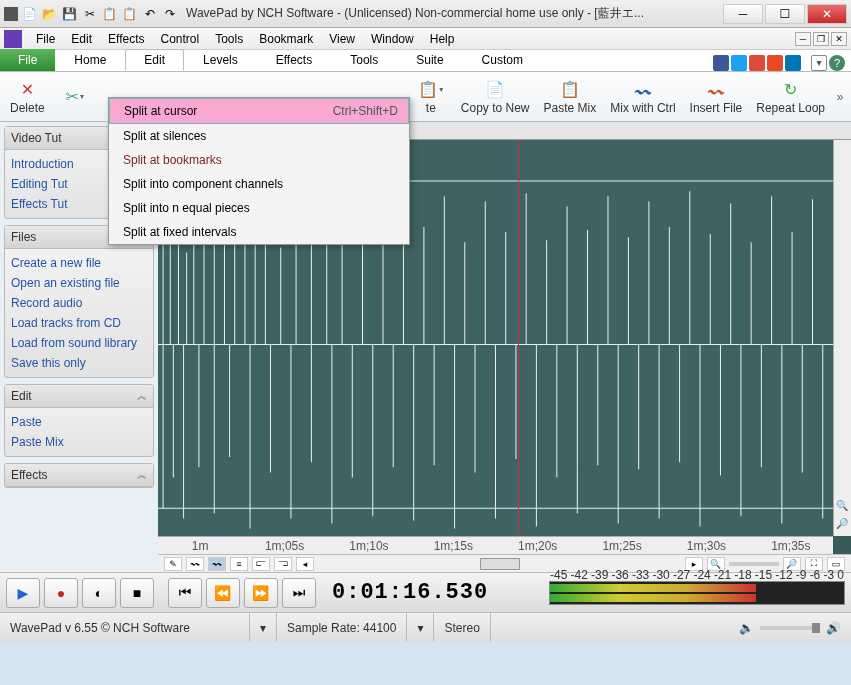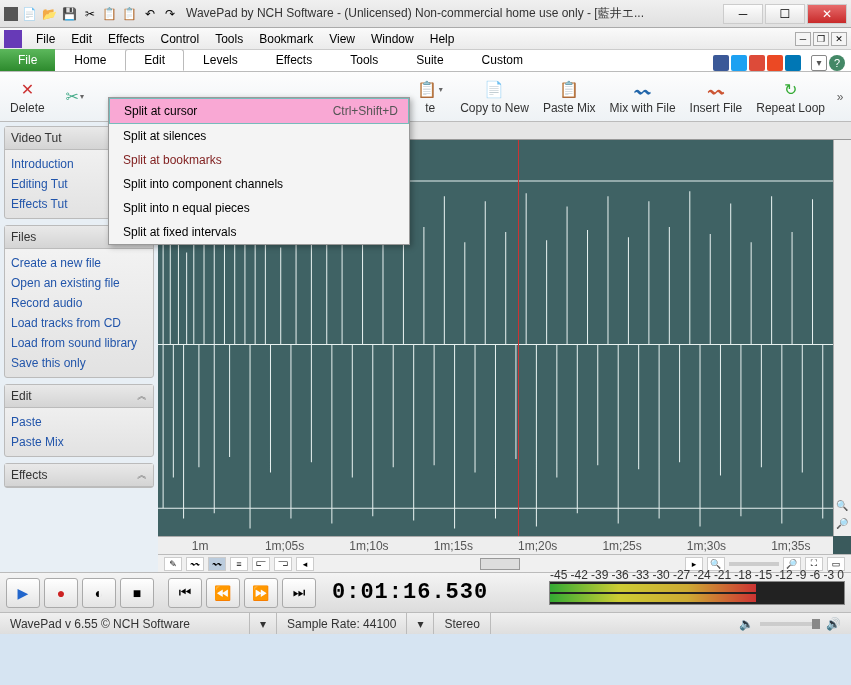--- a/index.html
+++ b/index.html
@@ -52,21 +52,21 @@
 .wave-vbar div { width:14px; height:14px; cursor:pointer; font-size:10px; text-align:center;}
 .transport { height:40px; background:linear-gradient(#f4f4f4,#dcdcdc); border-top:1px solid #bbb; display:flex; align-items:center; padding:0 6px; gap:4px; }
 .transport .tbtn { width:34px; height:30px; border:1px solid #aaa; background:linear-gradient(#fff,#e4e4e4); display:flex; align-items:center; justify-content:center; cursor:pointer; border-radius:3px; font-size:14px; }
 .transport .play { color:#2266cc; }
 .transport .rec { color:#cc2222; }
 .transport .timecode { margin-left:12px; font-size:22px; font-weight:bold; font-family:"Courier New",monospace; letter-spacing:1px; }
 .transport .meter { margin-left:auto; width:296px; height:24px; border:1px solid #888; background:#222; position:relative; }
 .transport .meter .scale { position:absolute; top:-14px; left:0; right:0; display:flex; justify-content:space-between; font-size:9px; color:#333; }
 .transport .meter .bar { position:absolute; left:0; top:2px; height:8px; width:70%; background:linear-gradient(to right,#3a3,#cc3,#ca3,#c33); }
 .transport .meter .bar2 { top:12px; }
-.statusbar { height:22px; background:linear-gradient(#f0f0f0,#dedede); border-top:1px solid #bbb; display:flex; align-items:center; font-size:11px; color:#333; }
+.statusbar { height:30px; background:linear-gradient(#f0f0f0,#dedede); border-top:1px solid #bbb; display:flex; align-items:center; font-size:11px; color:#333; }
 .statusbar .sseg { padding:0 10px; border-right:1px solid #bbb; height:100%; display:flex; align-items:center; }
 .statusbar .vol { margin-left:auto; display:flex; align-items:center; gap:6px; padding:0 10px; }
 .statusbar .vol .sld { width:60px; height:4px; background:#ccc; position:relative; }
 .statusbar .vol .sld::after { content:""; position:absolute; right:0; top:-3px; width:8px; height:10px; background:#888; }
 svg.waveform path { stroke:#e6f0ef; stroke-width:1; }
 </style>
 </head>
 <body>
 
 <div class="titlebar">
@@ -145,21 +145,21 @@
   <div class="rbtn">
       <div class="ricon">📄</div>
       <div class="rlbl">Copy to New</div>
     </div>
   <div class="rbtn">
       <div class="ricon">📋</div>
       <div class="rlbl">Paste Mix</div>
     </div>
   <div class="rbtn">
       <div class="ricon" style="color:#26a">〰</div>
-      <div class="rlbl">Mix with File</div>
+      <div class="rlbl">Mix with Ctrl</div>
     </div>
   <div class="rbtn">
       <div class="ricon" style="color:#c53">〰</div>
       <div class="rlbl">Insert File</div>
     </div>
   <div class="rbtn">
       <div class="ricon" style="color:#3a3">↻</div>
       <div class="rlbl">Repeat Loop</div>
     </div>
   <div style="width:14px;text-align:center;color:#666;cursor:pointer">»</div>

